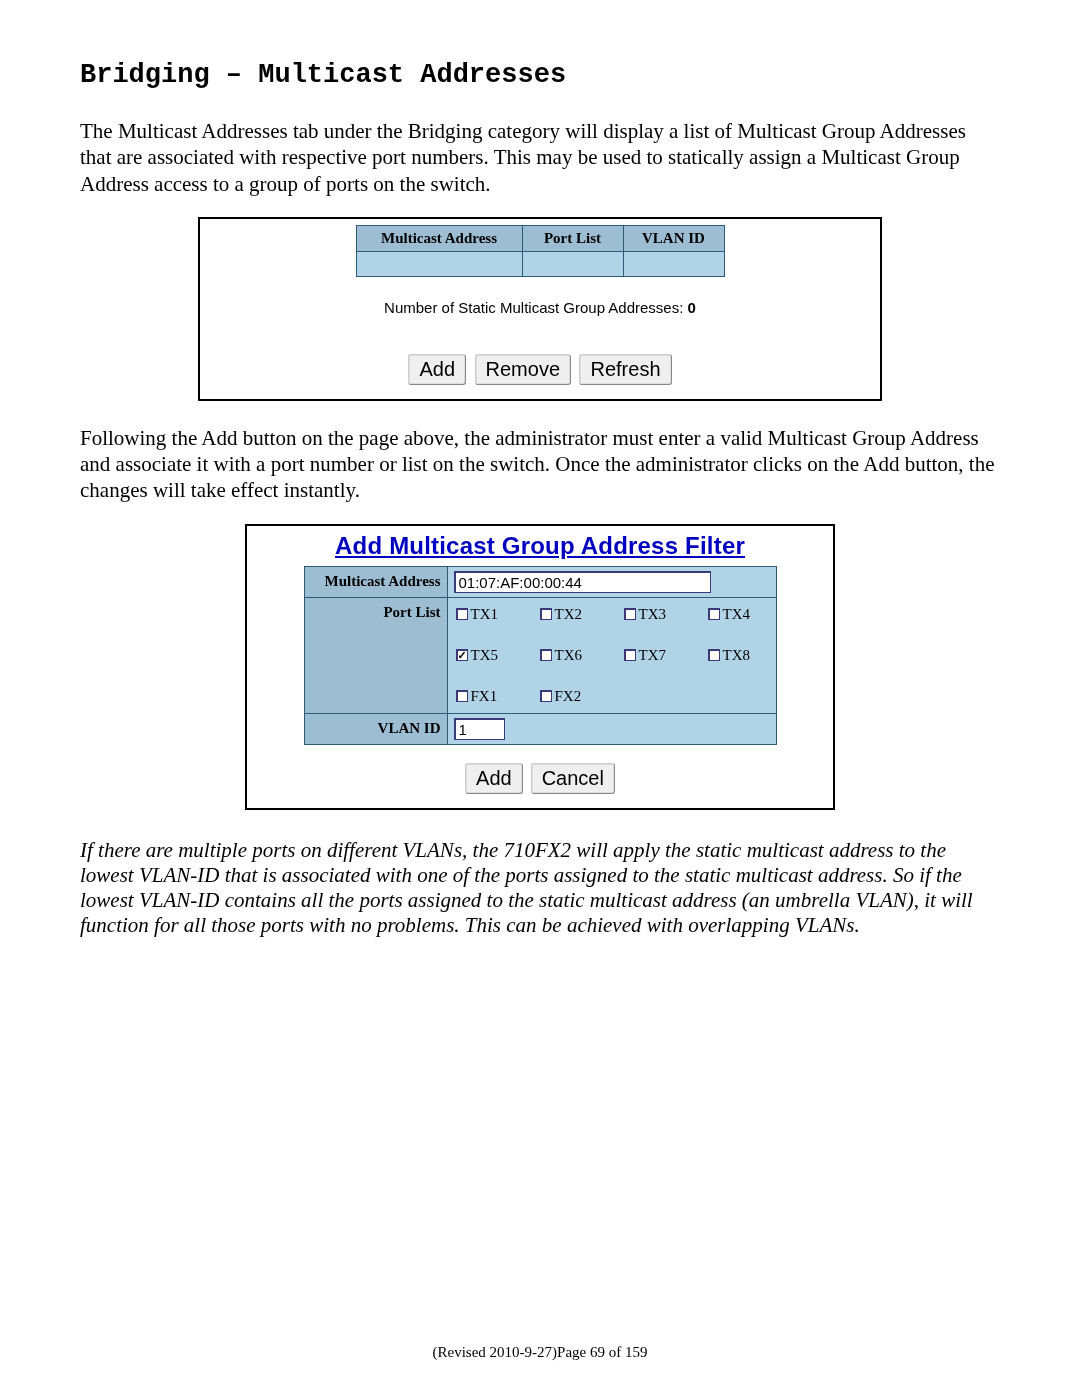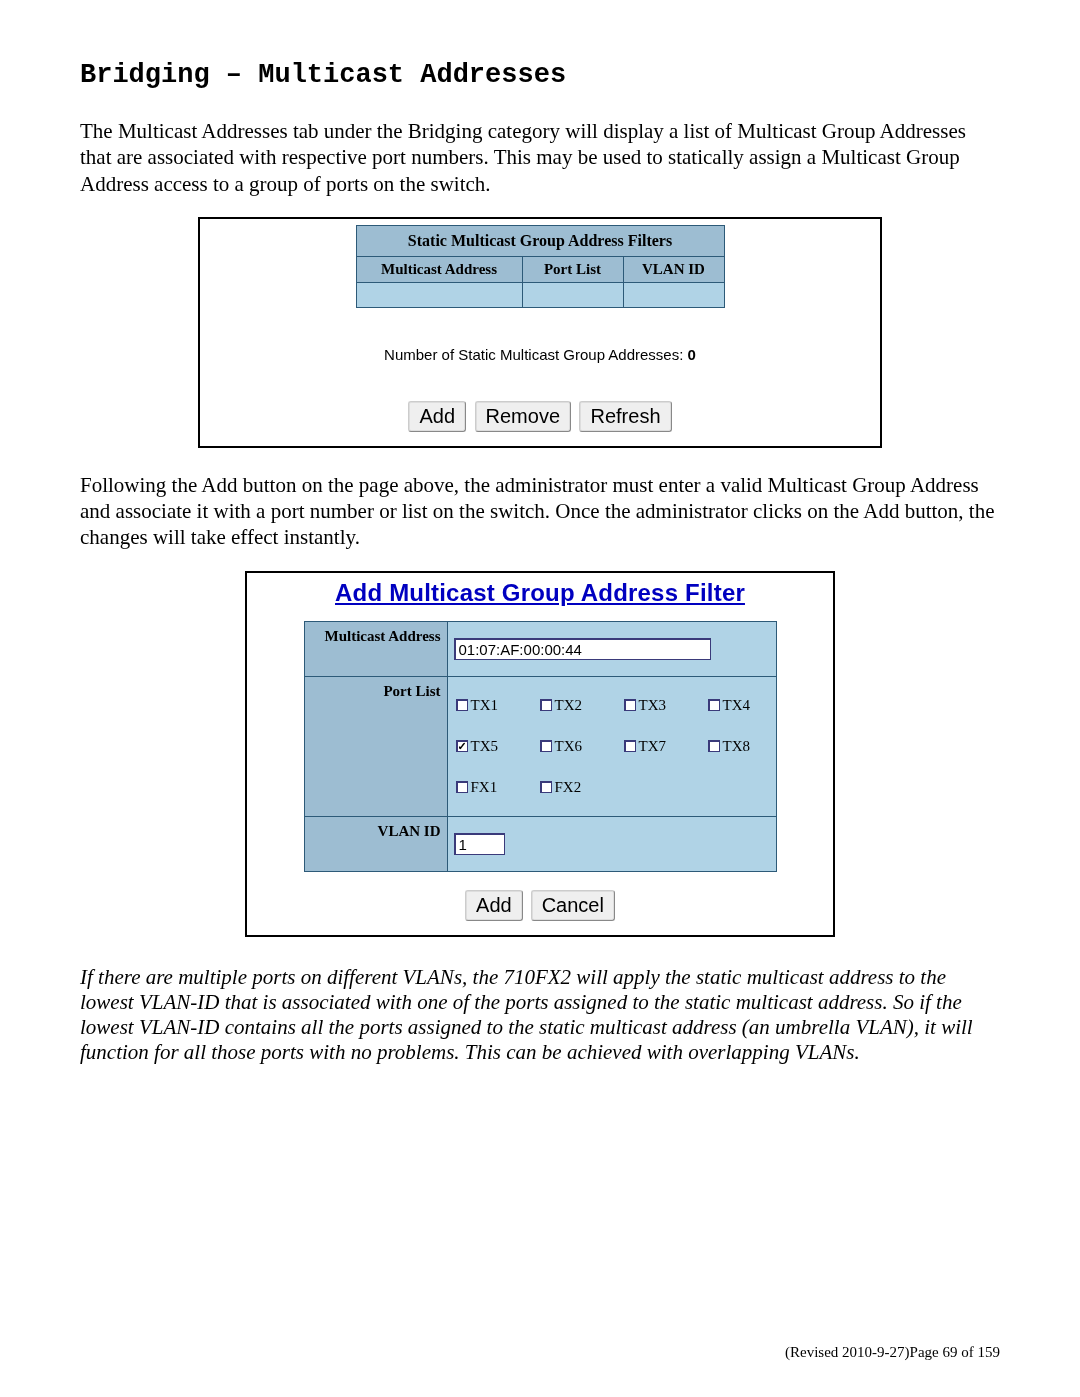--- a/index.html
+++ b/index.html
@@ -81,21 +81,21 @@
   }
   .inner-table td.empty-cell {
     background: #b0d3e6;
     border: 1px solid #2d5a78;
     height: 22px;
   }
   .count-line {
     text-align: center;
     font-family: Verdana, Geneva, sans-serif;
     font-size: 15px;
-    margin-top: 38px;
+    margin-top: 22px;
     margin-bottom: 38px;
   }
   .btn-row {
     text-align: center;
   }
   .ui-btn {
     display: inline-block;
     font-family: Arial, sans-serif;
     font-size: 20px;
     background: #efefef;
@@ -116,21 +116,21 @@
     padding: 6px 8px 14px 8px;
     box-sizing: border-box;
   }
   .panel-title2 {
     font-family: Verdana, Geneva, sans-serif;
     font-size: 24px;
     font-weight: bold;
     color: #0000c0;
     text-decoration: underline;
     text-align: center;
-    margin-bottom: 14px;
+    margin-bottom: 6px;
     letter-spacing: 0.2px;
     white-space: nowrap;
   }
   .form-table {
     margin: 0 auto;
     border-collapse: collapse;
   }
   .form-table td {
     border: 1px solid #2d5a78;
     vertical-align: top;
@@ -140,21 +140,21 @@
     font-family: "Times New Roman", serif;
     font-weight: bold;
     font-size: 15px;
     text-align: right;
     padding: 6px 6px;
     width: 130px;
     vertical-align: top;
   }
   .form-value-cell {
     background: #b0d3e6;
-    padding: 16px 6px;
+    padding: 4px 6px;
     width: 260px;
   }
   .text-input {
     font-family: Arial, sans-serif;
     font-size: 15px;
     border: 1px solid #3a3a7a;
     border-top: 2px solid #3a3a7a;
     border-left: 2px solid #3a3a7a;
     padding: 1px 3px;
     background:#fff;
@@ -191,40 +191,37 @@
     box-sizing: border-box;
   }
   .cb-box.checked::before { content: "✓"; font-weight: bold; color:#000; }
 
   .footer {
     position: absolute;
     bottom: 36px;
     left: 80px;
     right: 80px;
     display: flex;
-    justify-content: flex-end;
+    justify-content: center;
     font-size: 15px;
     font-family: "Times New Roman", serif;
   }
 </style>
 </head>
 <body>
 
 <div class="page">
 
   <div class="section-title">Bridging – Multicast Addresses</div>
 
   <div class="body-text">The Multicast Addresses tab under the Bridging category will display a list of Multicast Group Addresses that are associated with respective port numbers.  This may be used to statically assign a Multicast Group Address access to a group of ports on the switch.</div>
 
   <div class="panel-shell">
     <table class="inner-table">
       <tbody>
-          <tr>
-        <th class="span-header" colspan="3">Static Multicast Group Address Filters</th>
-      </tr>
       <tr>
         <th style="width:145px">Multicast Address</th>
         <th style="width:80px">Port List</th>
         <th style="width:80px">VLAN ID</th>
       </tr>
       <tr>
         <td class="empty-cell"></td>
         <td class="empty-cell"></td>
         <td class="empty-cell"></td>
       </tr>

